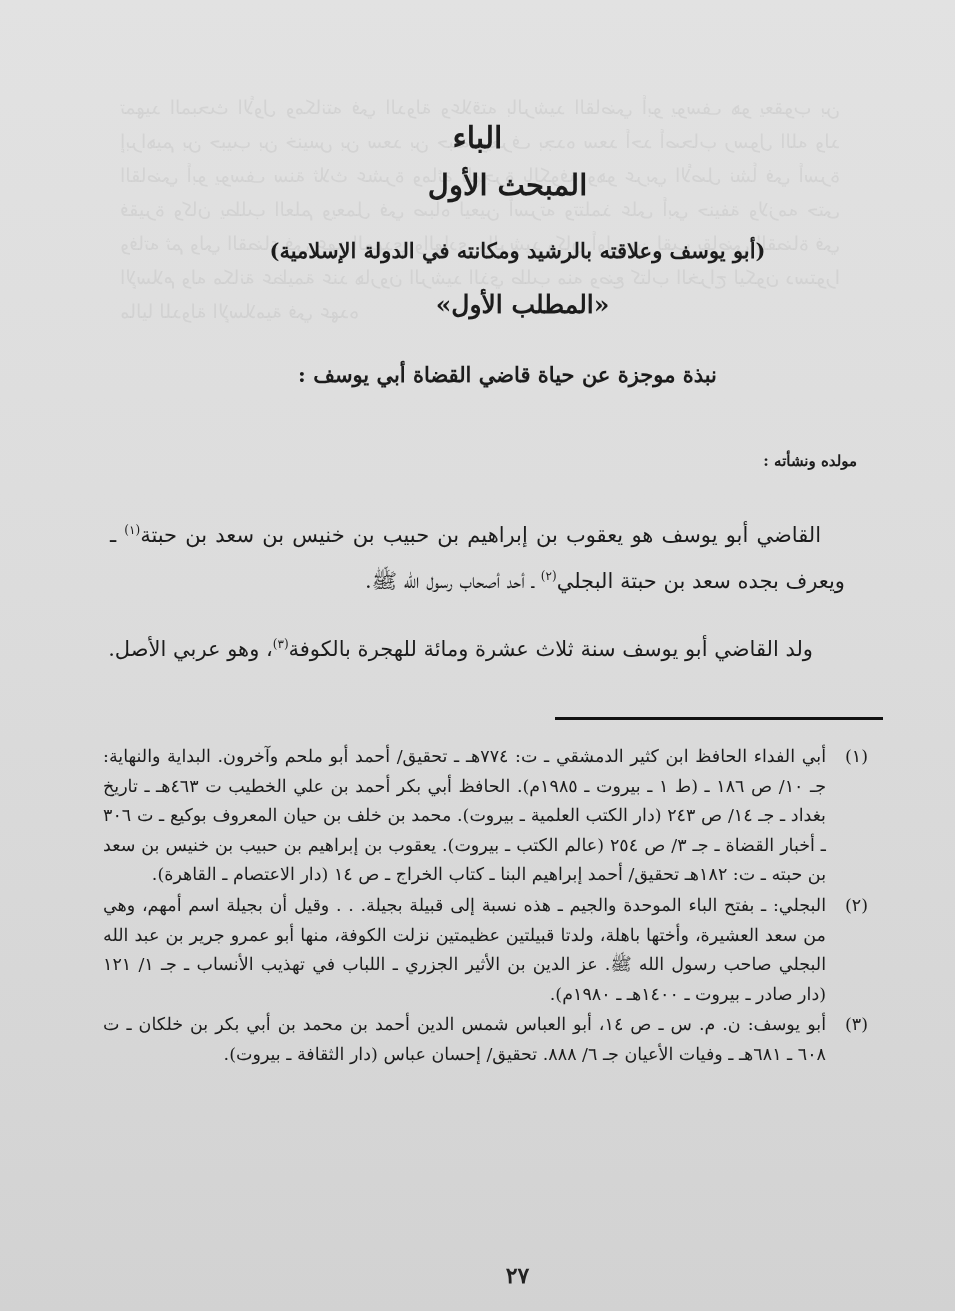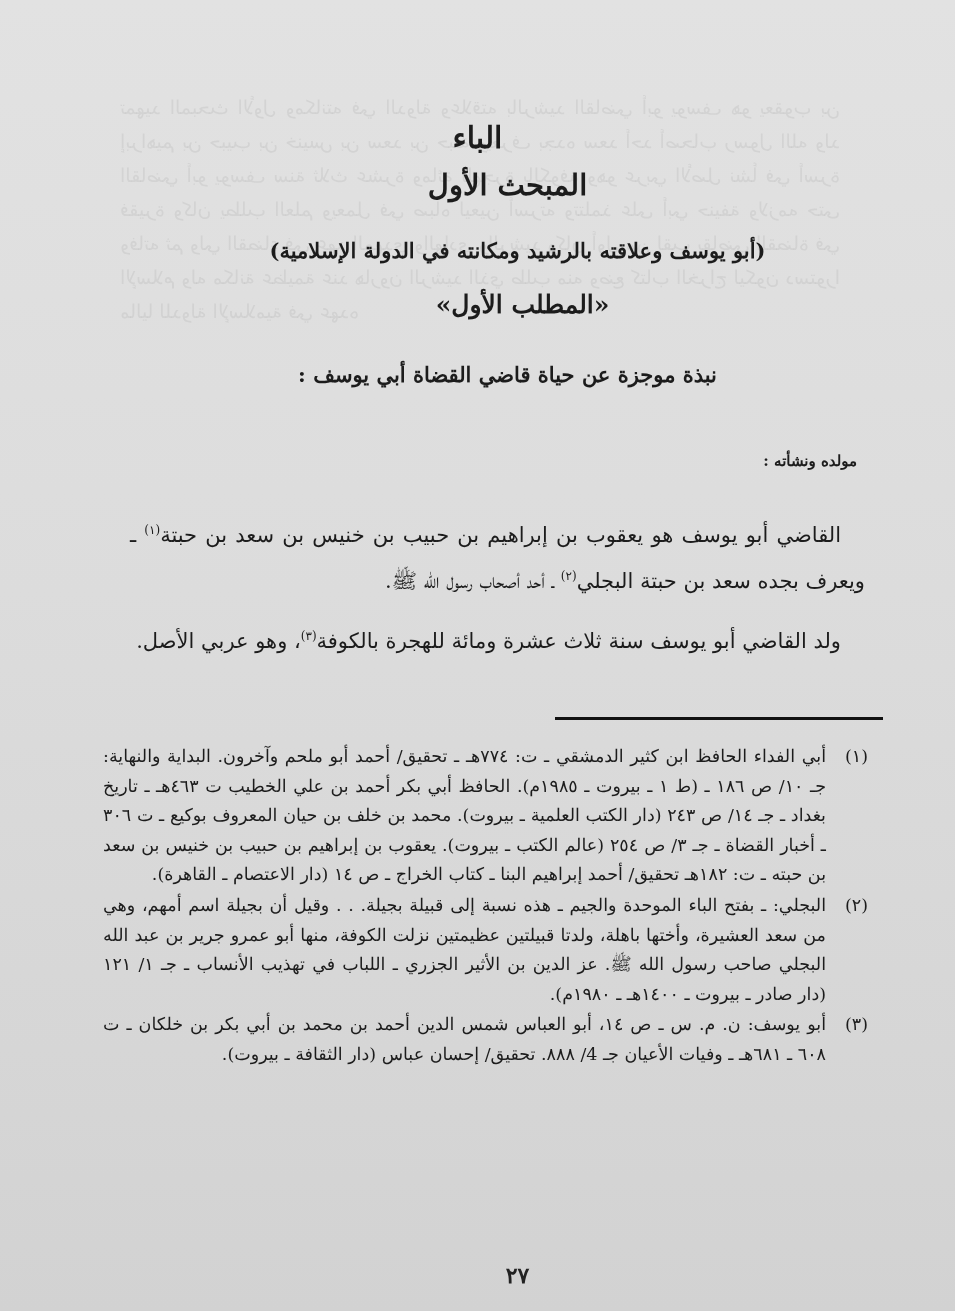--- a/index.html
+++ b/index.html
@@ -76,21 +76,21 @@
     .section-head {
       position: absolute;
       right: 98px;
       top: 452px;
       font-size: 15px;
       font-weight: bold;
       white-space: nowrap;
     }
     .body-text {
       position: absolute;
-      right: 90px;
+      right: 110px;
       width: 735px;
       font-size: 21px;
       line-height: 46px;
       text-align: justify;
       text-align-last: right;
     }
     .para1 { top: 512px; text-indent: 24px; }
     .para2 { top: 618px; text-indent: 24px; }
     sup {
       font-size: 12px;
@@ -152,35 +152,35 @@
   <div class="center-line mabhath-sub">(أبو يوسف وعلاقته بالرشيد ومكانته في الدولة الإسلامية)</div>
   <div class="center-line matlab">«المطلب الأول»</div>
   <div class="center-line nubdha">نبذة موجزة عن حياة قاضي القضاة أبي يوسف :</div>
 
   <div class="section-head">مولده ونشأته :</div>
 
   <p class="body-text para1" style="margin:0;">
     <span>القاضي أبو يوسف هو يعقوب بن إبراهيم بن حبيب بن خنيس بن سعد بن حبتة</span><sup>(١)</sup><span> ـ ويعرف بجده سعد بن حبتة البجلي</span><sup>(٢)</sup><span> ـ أحد أصحاب رسول الله ﷺ.</span>
   </p>
 
-  <p class="body-text para2" style="margin:0;">
+  <p class="body-text para2" style="margin:8px;">
     <span>ولد القاضي أبو يوسف سنة ثلاث عشرة ومائة للهجرة بالكوفة</span><sup>(٣)</sup><span>، وهو عربي الأصل.</span>
   </p>
 
   <div class="rule"></div>
 
   <div class="footnotes">
     <div class="fn">
       <span class="fn-num">(١)</span>
       <span>أبي الفداء الحافظ ابن كثير الدمشقي ـ ت: ٧٧٤هـ ـ تحقيق/ أحمد أبو ملحم وآخرون. البداية والنهاية: جـ ١٠/ ص ١٨٦ ـ (ط ١ ـ بيروت ـ ١٩٨٥م). الحافظ أبي بكر أحمد بن علي الخطيب ت ٤٦٣هـ ـ تاريخ بغداد ـ جـ ١٤/ ص ٢٤٣ (دار الكتب العلمية ـ بيروت). محمد بن خلف بن حيان المعروف بوكيع ـ ت ٣٠٦ ـ أخبار القضاة ـ جـ ٣/ ص ٢٥٤ (عالم الكتب ـ بيروت). يعقوب بن إبراهيم بن حبيب بن خنيس بن سعد بن حبته ـ ت: ١٨٢هـ تحقيق/ أحمد إبراهيم البنا ـ كتاب الخراج ـ ص ١٤ (دار الاعتصام ـ القاهرة).</span>
     </div>
     <div class="fn">
       <span class="fn-num">(٢)</span>
       <span>البجلي: ـ بفتح الباء الموحدة والجيم ـ هذه نسبة إلى قبيلة بجيلة. . . وقيل أن بجيلة اسم أمهم، وهي من سعد العشيرة، وأختها باهلة، ولدتا قبيلتين عظيمتين نزلت الكوفة، منها أبو عمرو جرير بن عبد الله البجلي صاحب رسول الله ﷺ. عز الدين بن الأثير الجزري ـ اللباب في تهذيب الأنساب ـ جـ ١/ ١٢١ (دار صادر ـ بيروت ـ ١٤٠٠هـ ـ ١٩٨٠م).</span>
     </div>
     <div class="fn">
       <span class="fn-num">(٣)</span>
-      <span>أبو يوسف: ن. م. س ـ ص ١٤، أبو العباس شمس الدين أحمد بن محمد بن أبي بكر بن خلكان ـ ت ٦٠٨ ـ ٦٨١هـ ـ وفيات الأعيان جـ 4/ ٨٨٨. تحقيق/ إحسان عباس (دار الثقافة ـ بيروت).</span>
+      <span>أبو يوسف: ن. م. س ـ ص ١٤، أبو العباس شمس الدين أحمد بن محمد بن أبي بكر بن خلكان ـ ت ٦٠٨ ـ ٦٨١هـ ـ وفيات الأعيان جـ ٦/ ٨٨٨. تحقيق/ إحسان عباس (دار الثقافة ـ بيروت).</span>
     </div>
   </div>
 
   <div class="page-number">٢٧</div>
 </div>
 
 </body></html>

